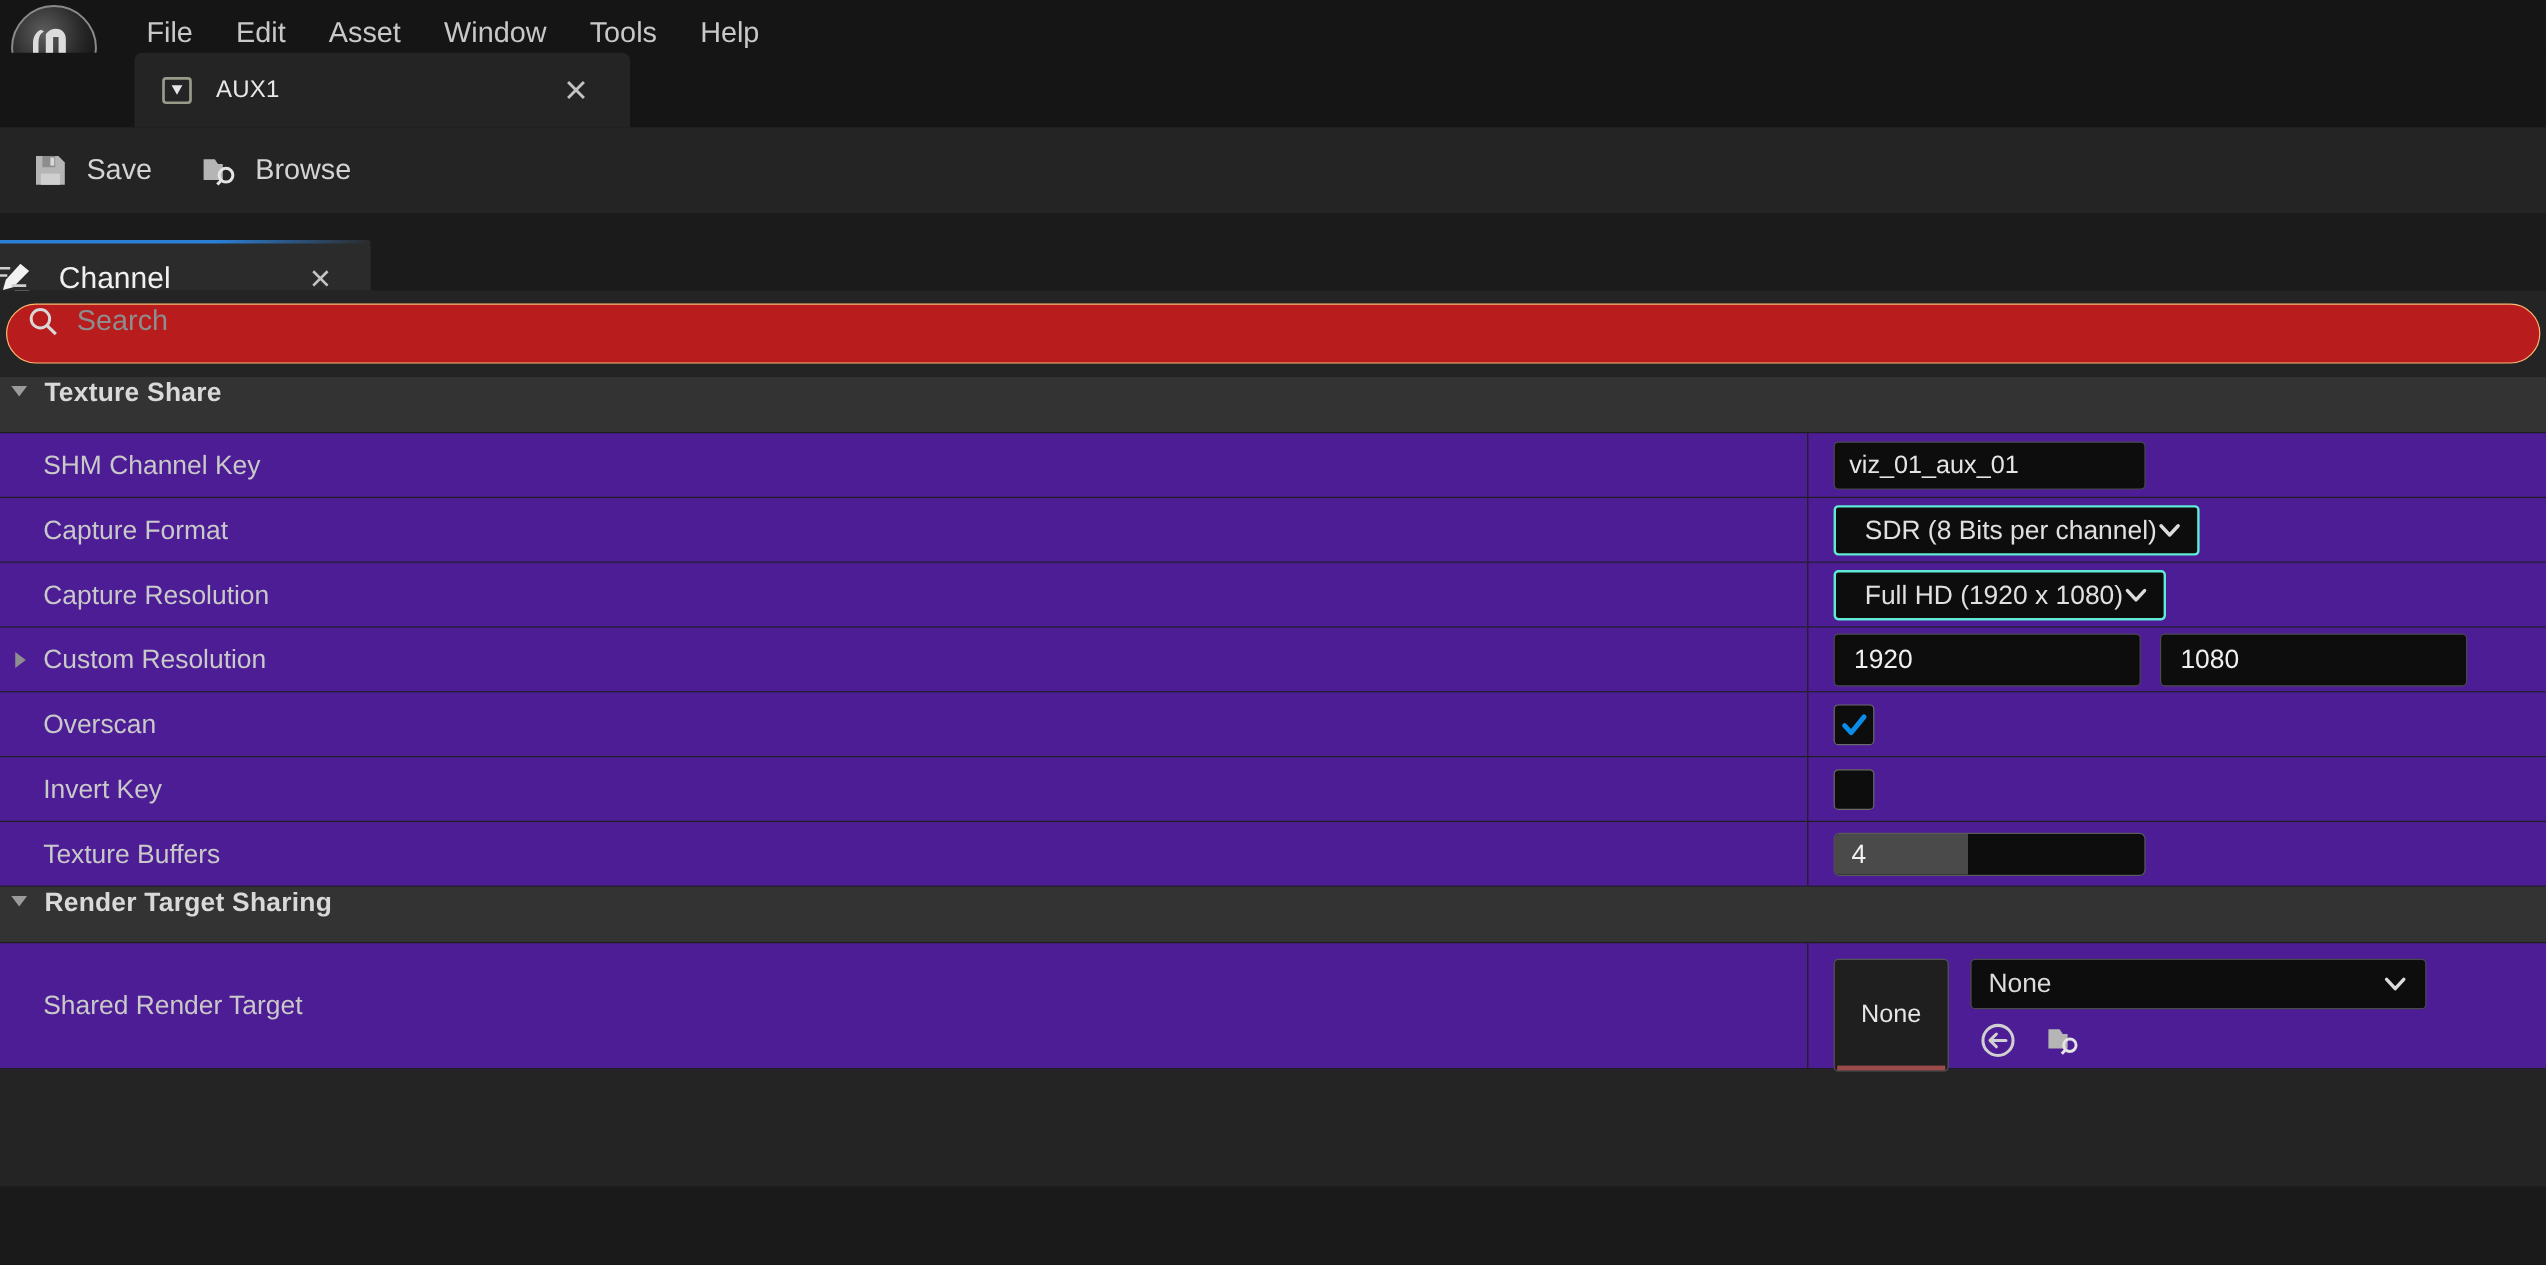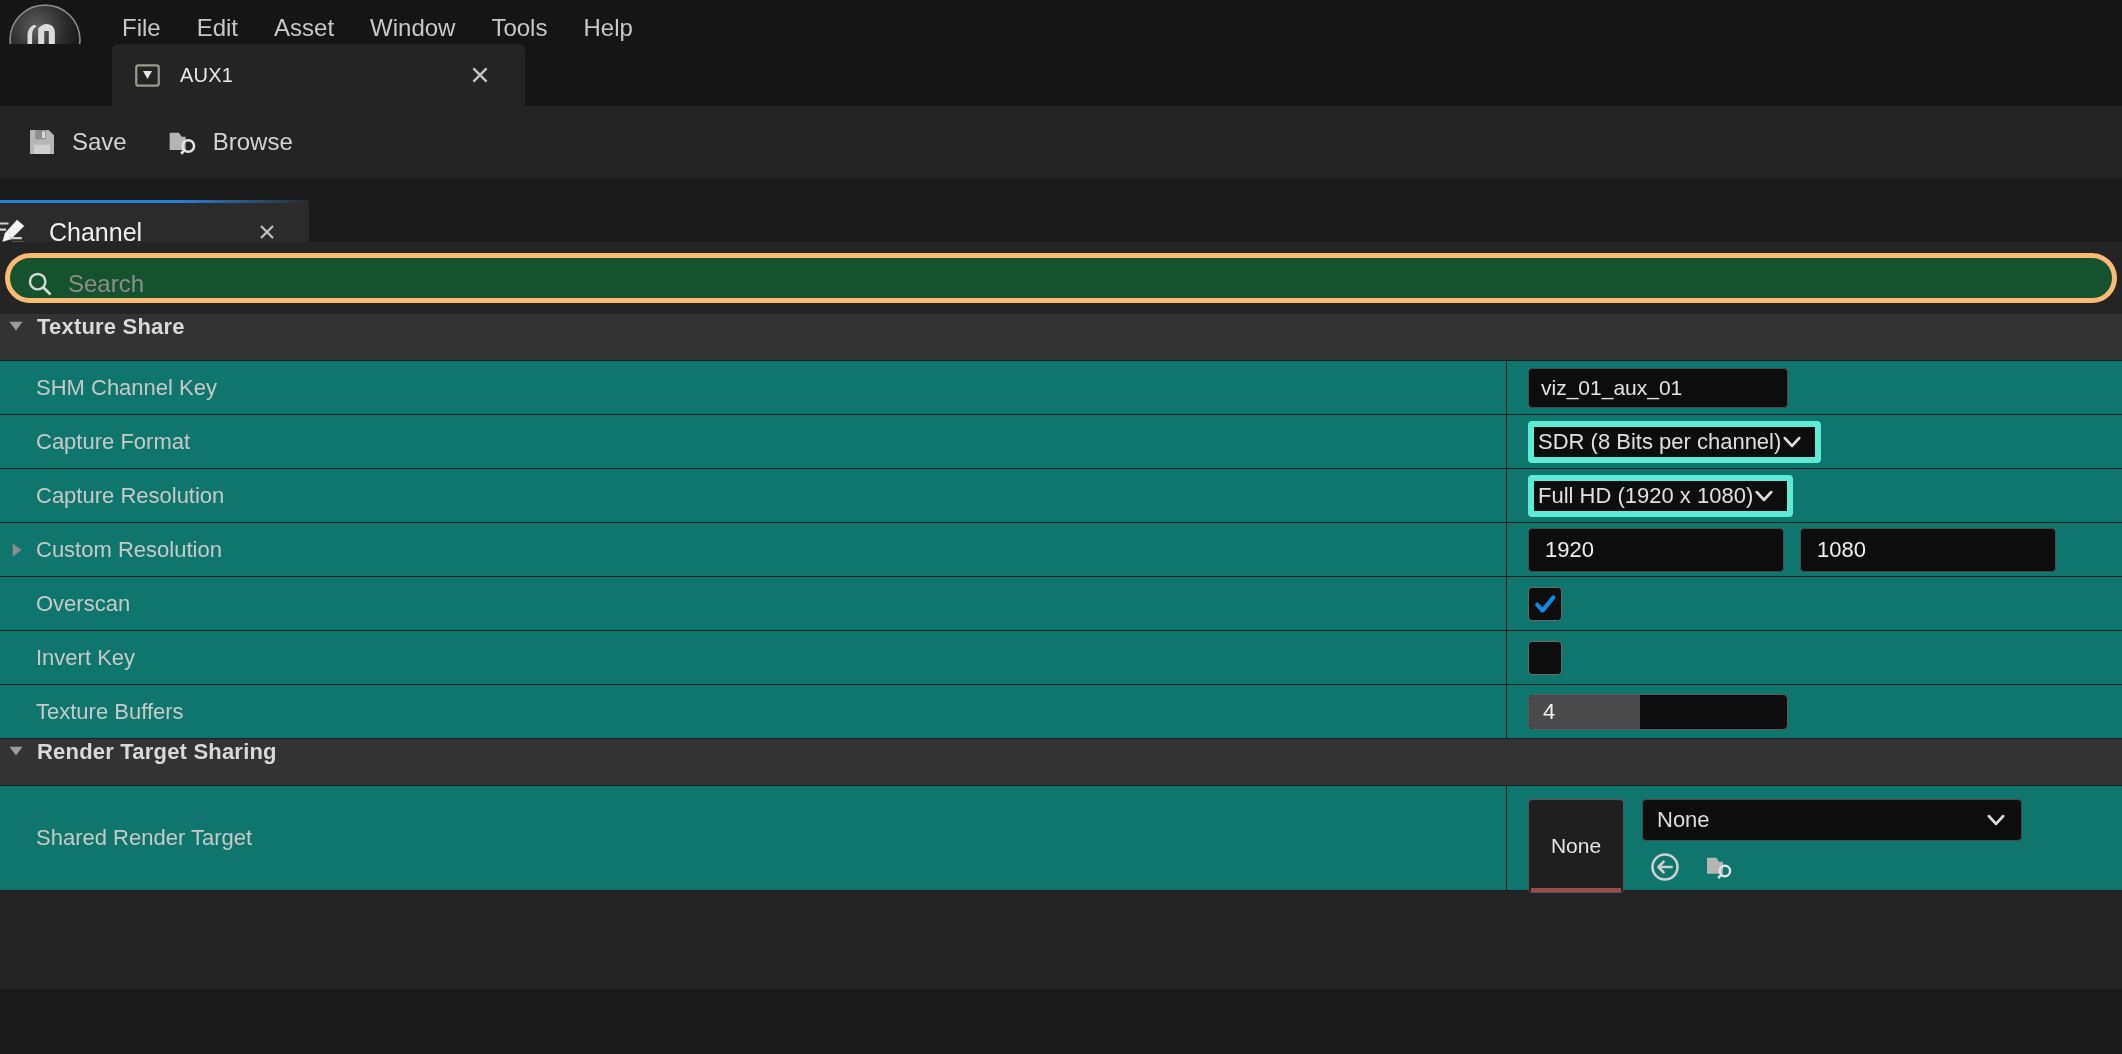--- a/index.html
+++ b/index.html
@@ -87,24 +87,24 @@
 
   
   .searchrow {
     position: absolute; top: 242px; left: 0; width: 2122px; height: 72px;
     background: #242424;
     display: flex; align-items: center;
   }
   .searchbox {
     position: absolute; left: 5px; top: 11px;
     width: 2112px; height: 50px;
-    background: #14532d;
-    border: 5px solid #fdba74;
+    background: #b91c1c;
+    border: 1px solid #fdba74;
     border-radius: 25px;
-    display: flex; align-items: flex-end;
+    display: flex; align-items: flex-start;
   }
   .search-icon { margin-left: 16px; width: 28px; height: 28px; flex: none; }
   .search-input {
     flex: 1; margin-left: 14px; margin-right: 16px;
     background: transparent; border: none; outline: none;
     color: #e0e0e0; font-size: 24px; font-family: "Liberation Sans", sans-serif;
   }
   .search-input::placeholder { color: #8d8d8d; }
 
   
@@ -113,21 +113,21 @@
   .cat-header {
     position: relative; height: 47px; background: #333333;
     display: flex; 
     border-bottom: 1px solid #1d1d1d;
   }
   .cat-arrow { margin-left: 5px; width: 22px; height: 22px; flex:none; }
   .cat-label { margin-left: 10px; color: #d9d9d9; font-size: 22px; font-weight: bold; letter-spacing:.2px;}
 
   .prow {
     position: relative; height: 54px;
-    background: #0f766e;
+    background: #4c1d95;
     border-bottom: 1px solid #1e1e1e;
     display: flex; align-items: flex-start;
   }
   .prow.tall { height: 105px; }
   .prow-name {
     width: 1507px; height: 100%; display: flex; align-items: center;
     border-right: 1px solid #1e1e1e; flex: none;
   }
   .prow-expander { width: 22px; height: 22px; margin-left: 5px; flex:none; }
   .prow-expander.empty { visibility: hidden; }
@@ -147,22 +147,22 @@
     color: #e4e4e4; font-size: 22px;
   }
   .txtfield.mono { font-family: Liberation Sans, sans-serif; font-size: 21px; }
   .numfield {
     width: 256px; height: 44px; background: #0d0d0d;
     border: 1px solid #4a4a4a; border-radius: 4px;
     display: flex; align-items: center; padding-left: 16px;
     color: #efefef; font-size: 22px; margin-right: 16px;
   }
   .combo {
-    height: 42px; background: #0d0d0d; border: 6px solid #5eead4; border-radius: 4px;
-    display: flex; align-items: center; padding: 0 12px 0 4px;
+    height: 42px; background: #0d0d0d; border: 2px solid #5eead4; border-radius: 4px;
+    display: flex; align-items: center; padding: 0 12px 0 24px;
     color: #e0e0e0; font-size: 22px; gap: 0;
   }
   .combo .cb-text { white-space: nowrap; }
   .chev { width: 22px; height: 22px; flex:none; }
 
   .checkbox {
     width: 34px; height: 34px; background: #0d0d0d;
     border: 1px solid #6a6a6a; border-radius: 4px;
     display: flex; align-items: center; justify-content: center;
   }

